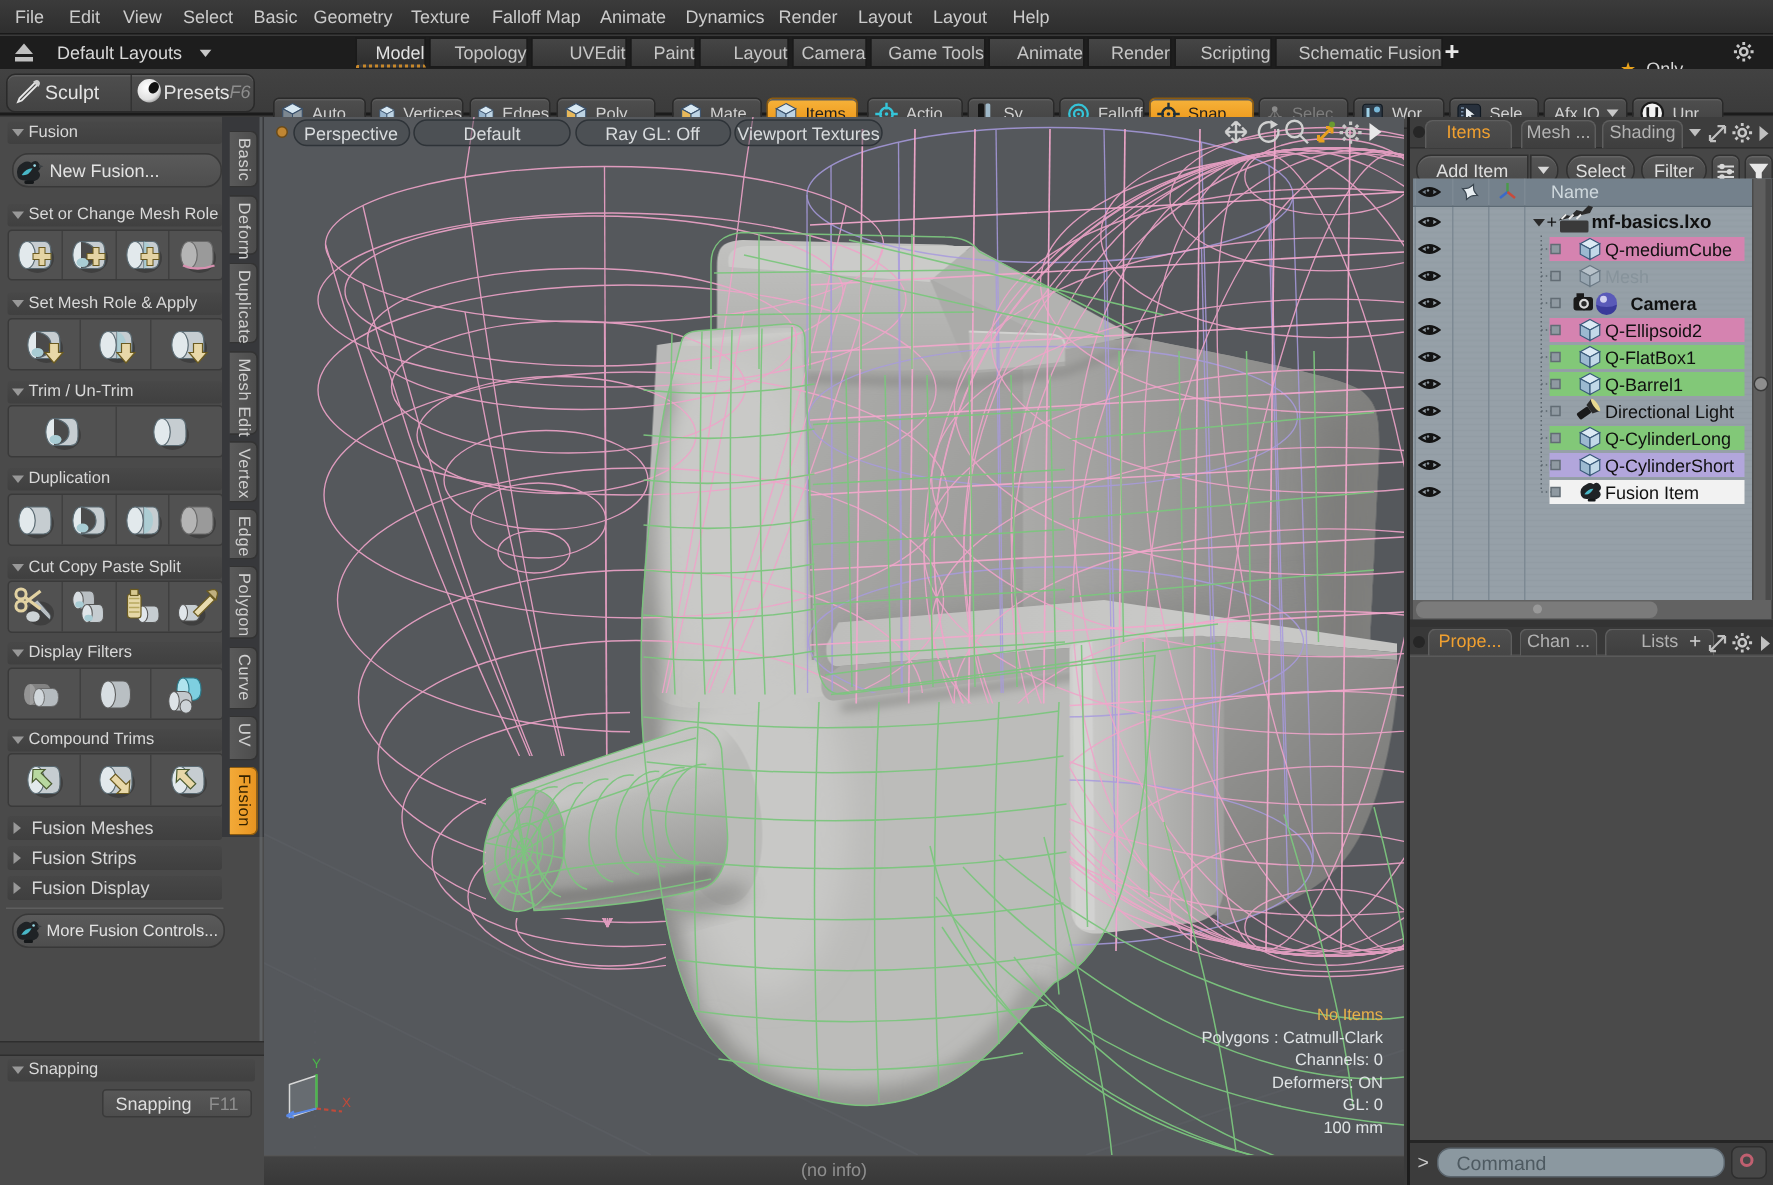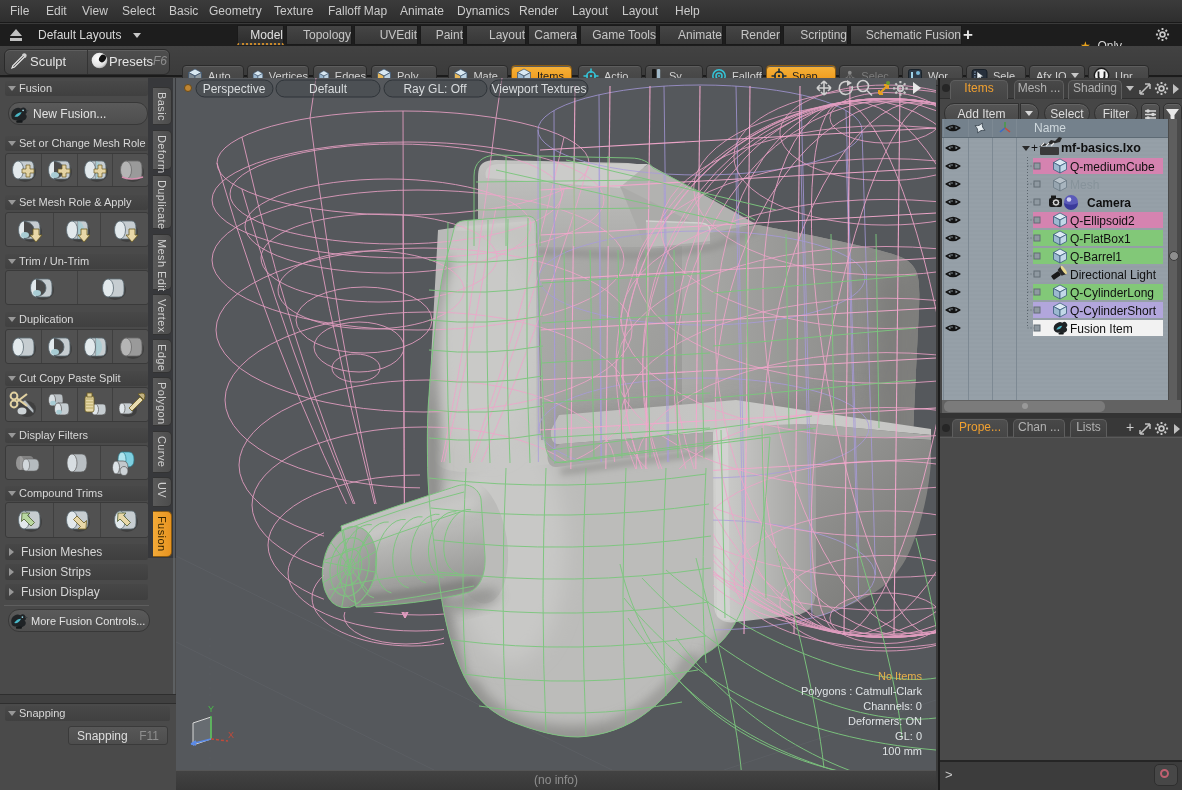--- a/index.html
+++ b/index.html
@@ -1144,28 +1144,29 @@
       <rect x="226" y="0" width="13" height="281" fill="#4a4a4a"></rect>
       <rect x="227" y="0" width="8" height="281" fill="#5e5e5e"></rect>
       <circle cx="232" cy="137" r="4.5" fill="#8e8e8e" stroke="#3a3a3a"></circle>
       <rect x="239" y="0" width="3" height="294" fill="#383838"></rect>
     </svg>
     <div class="abs" style="left:0;top:335px;width:244px;height:5px;background:#333;"></div>
     <div class="rtabs" style="top:340px;background:#383838;border-bottom:none;height:18px;"></div>
     <div class="abs" style="left:2px;top:346px;width:8px;height:8px;background:#262626;border-radius:50%;"></div>
     <div class="rtab act" style="left:12px;top:341px;width:56px;">Prope...</div>
     <div class="rtab" style="left:73px;top:341px;width:52px;">Chan ...</div>
-    <div class="rtab" style="left:130px;top:341px;width:37px;">Lists</div>
+    <div class="rtab" style="left:130px;top:341px;width:73px;">Lists</div>
     <span class="abs" style="left:186px;top:341px;color:#d0d0d0;font-size:14px;">+</span>
     <svg class="abs" style="left:198px;top:344px" width="14" height="14">
       <path d="M2 12 L12 2 M12 2 h-5 M12 2 v5 M2 12 h4 M2 12 v-4" stroke="#c0c0c0" stroke-width="1.5" fill="none"></path>
     </svg>
     <svg class="abs" style="left:214px;top:343px" width="15" height="15" viewBox="0 0 16 16">
       <path d="M8 4.5 A3.5 3.5 0 1 0 8 11.5 A3.5 3.5 0 1 0 8 4.5 M8 6.3 A1.7 1.7 0 1 1 8 9.7 A1.7 1.7 0 1 1 8 6.3 M7 1 h2 v2.2 h-2 Z M7 12.8 h2 v2.2 h-2 Z M1 7 h2.2 v2 h-2.2 Z M12.8 7 h2.2 v2 h-2.2 Z M2.5 3.9 l1.4 -1.4 l1.6 1.6 l-1.4 1.4 Z M10.5 11.9 l1.4 -1.4 l1.6 1.6 l-1.4 1.4 Z M3.9 13.5 l-1.4 -1.4 l1.6 -1.6 l1.4 1.4 Z M11.9 5.5 l-1.4 -1.4 l1.6 -1.6 l1.4 1.4 Z" fill="#c8c8c8"></path>
     </svg>
     <svg class="abs" style="left:233px;top:346px" width="8" height="10">
       <path d="M1 0 L7 5 L1 10 Z" fill="#c0c0c0"></path>
     </svg>
     <div class="abs" style="left:0;top:359px;width:244px;height:323px;background:#4a4a4a;border-top:1px solid #5a5a5a;"></div>
     <div class="abs" style="left:0;top:682px;width:244px;height:30px;background:#3c3c3c;border-top:2px solid #252525;"></div>
     <span class="abs" style="left:5px;top:689px;color:#c9c9c9;font-size:13px;">&gt;</span>
+    <div class="abs" style="left:18px;top:687px;width:192px;height:20px;background:#8b98a0;border:1px solid #5a646c;border-radius:9px;color:#4e5a61;font-size:13px;line-height:19px;padding-left:12px;">Command</div>
     <div class="abs" style="left:214px;top:686px;width:24px;height:22px;background:#474747;border:1px solid #2e2e2e;border-radius:5px;"></div>
     <div class="abs" style="left:220px;top:691px;width:9px;height:9px;border:2.5px solid #c06070;border-radius:50%;"></div>
   </div>
 </body></html>

